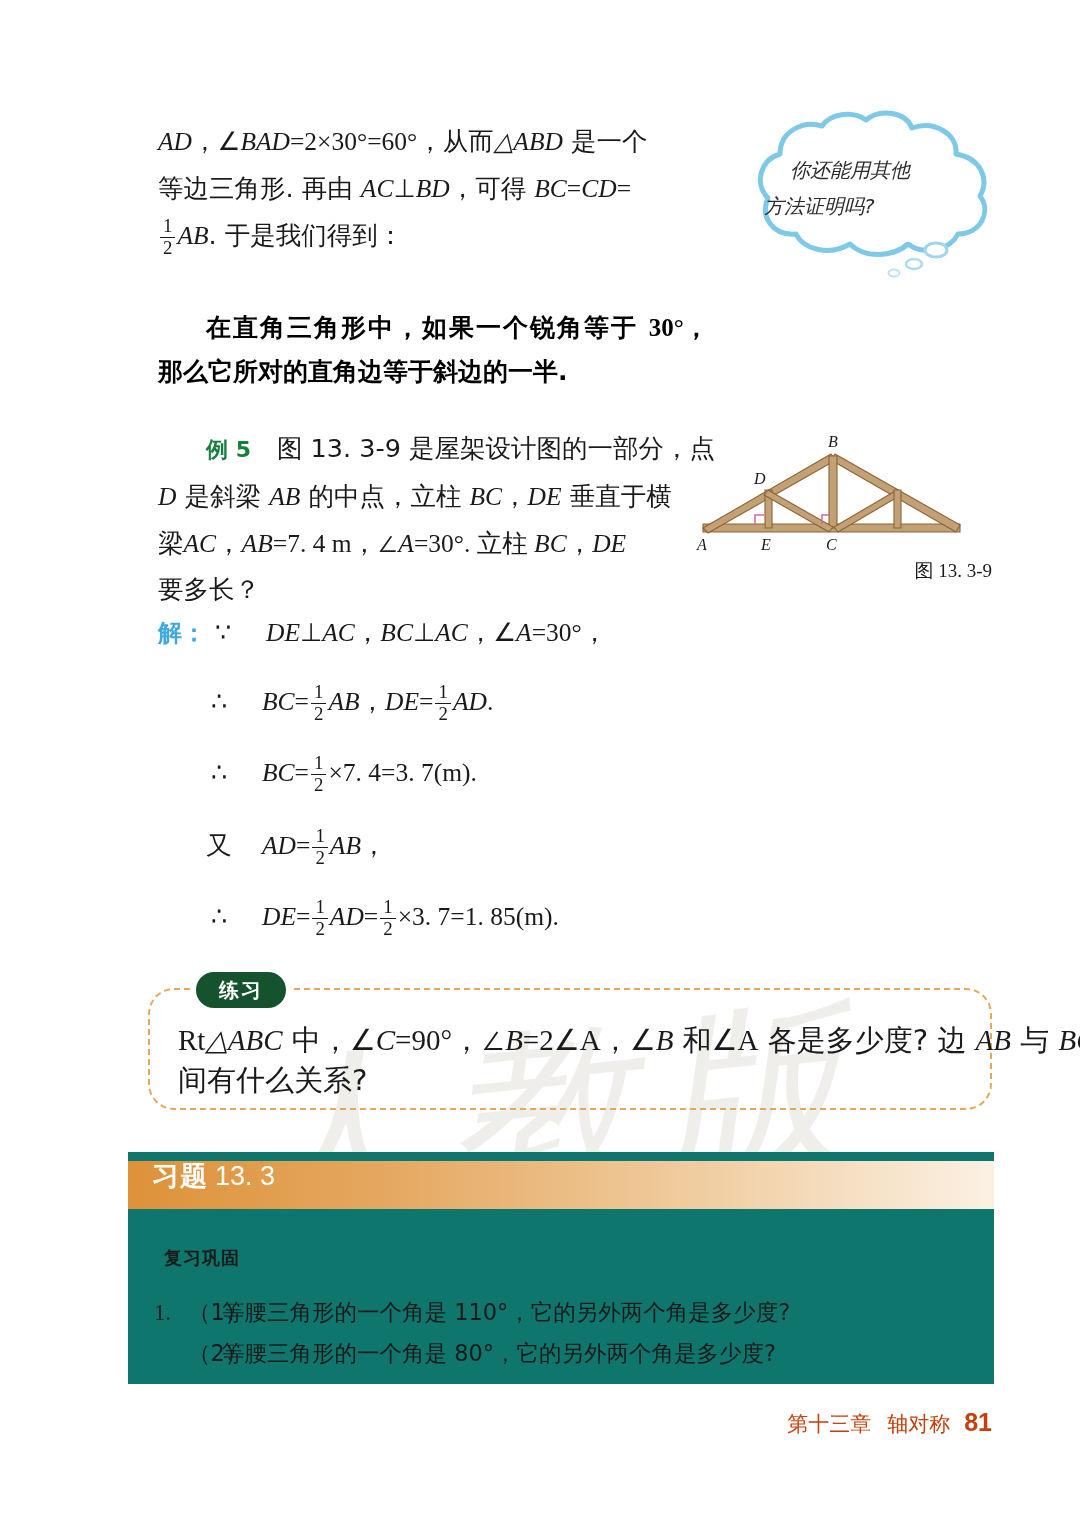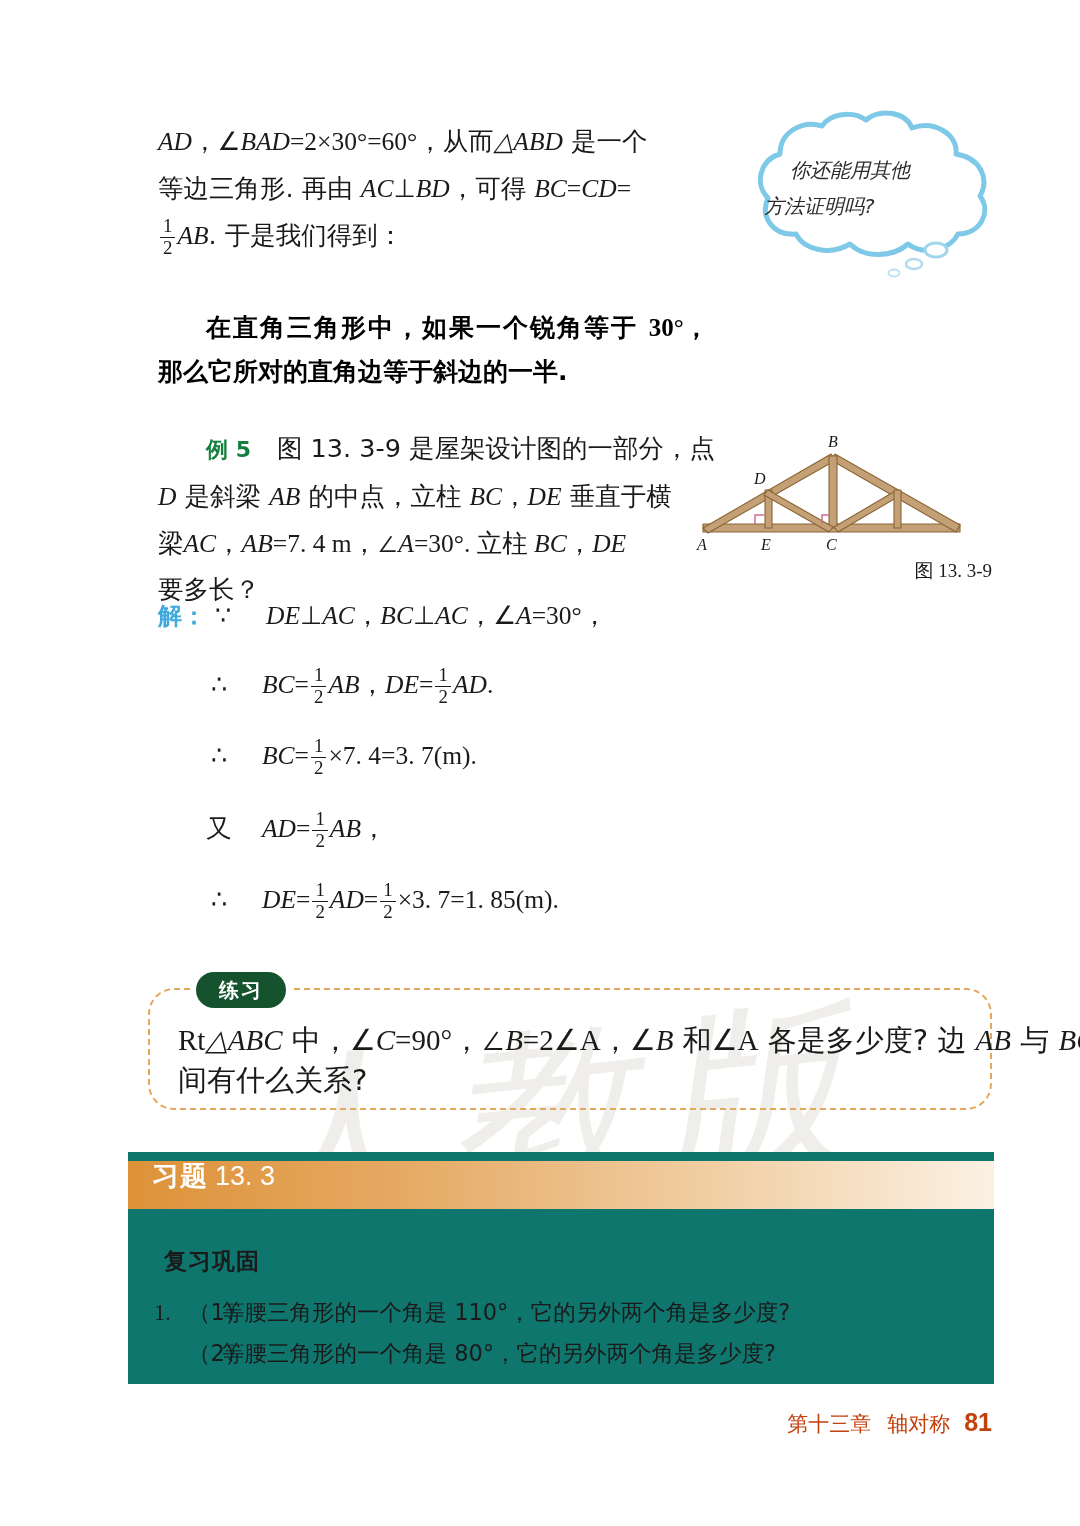--- a/index.html
+++ b/index.html
@@ -111,21 +111,21 @@
   .ex-body .ln { display: block; white-space: nowrap; }
   .ex-label {
     color: #15803d;
     font-family: "DejaVu Sans", sans-serif;
     font-weight: 700;
     font-size: 22px;
     text-align: right;
   }
 
   
-  .sol { position: absolute; left: 158px; top: 590px; width: 560px; }
+  .sol { position: absolute; left: 158px; top: 607px; width: 560px; }
   .sol .row {
     display: block;
     white-space: nowrap;
     font-size: 25.5px;
     margin-bottom: 16px;
     height: 50px;
     line-height: 50px;
   }
   .sol .row.tall { height: 56px; line-height: 56px; }
   .kw {
@@ -217,21 +217,21 @@
     font-weight: 700;
     letter-spacing: 1px;
   }
   .ex-head-text .num { font-family: "Liberation Sans", sans-serif; font-weight: 400; margin-left: 7px; }
 
   .ex-sub {
     position: absolute;
     left: 36px; top: 94px;
     font-family: "DejaVu Sans", sans-serif;
     font-weight: 700;
-    font-size: 23px;
+    font-size: 18px;
     letter-spacing: 1px;
     color: #1a1a1a;
   }
   .ex-list {
     position: absolute;
     left: 26px; top: 140px;
     width: 820px;
     font-size: 22.5px;
     line-height: 40px;
   }

